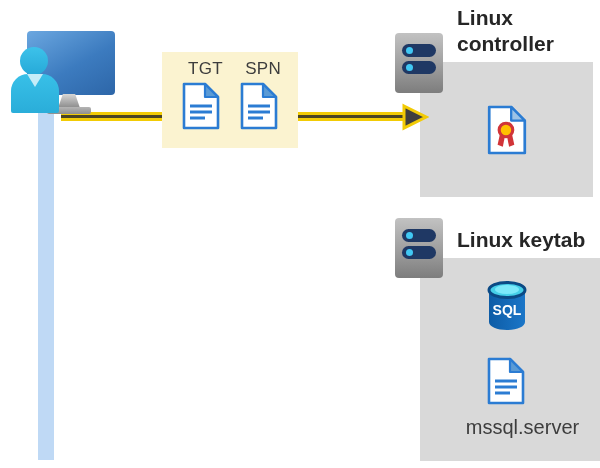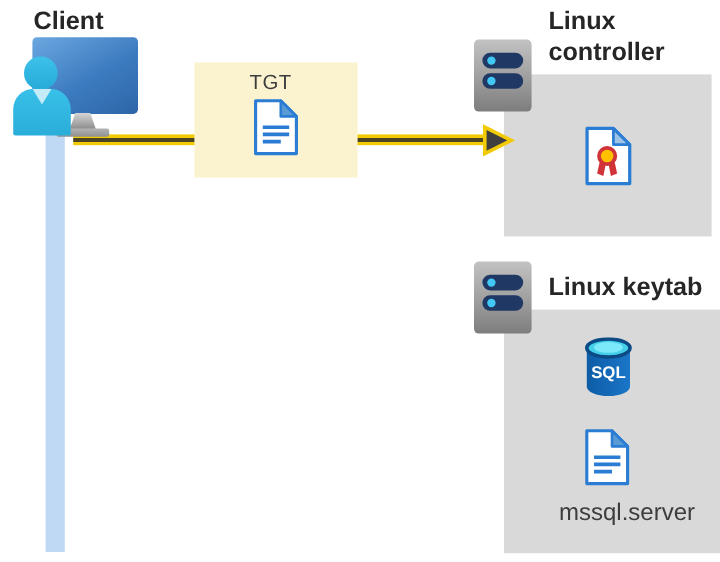--- a/index.html
+++ b/index.html
@@ -35,21 +35,21 @@
   .vline { left:38px; top:96px; width:16px; height:364px; background:#BFD9F5; z-index:0; }
 
   
   .arrow-line { left:61px; top:112px; width:345px; height:9px; z-index:1;
     background:linear-gradient(180deg,#F2CB05 0px,#F2CB05 3px,#4A4423 3px,#4A4423 6px,#F2CB05 6px,#F2CB05 9px); }
   .arrow-head { left:401px; top:103px; z-index:3; }
 
   
   .token-box { left:162px; top:52px; width:136px; height:96px; background:#FBF3D0; z-index:2;
     display:flex; justify-content:center; align-items:flex-start; gap:14px; box-sizing:border-box; padding-top:7px; }
-  .token-col { display:flex; flex-direction:column; align-items:flex-start; gap:3px; }
+  .token-col { display:flex; flex-direction:column; align-items:flex-end; gap:3px; }
   .token-label { font-size:17px; color:#3D3D3D; letter-spacing:.3px; }
 
   
   .server-icon { width:48px; height:60px; border-radius:4px; z-index:2;
     background:linear-gradient(180deg,#c2c2c2 0%,#9a9a9a 60%,#7d7d7d 100%);
     display:flex; flex-direction:column; align-items:center; gap:4px; box-sizing:border-box; padding-top:11px; }
   .server-icon.dc { left:395px; top:33px; }
   .server-icon.linux { left:395px; top:218px; }
   .server-pill { position:relative; width:34px; height:13px; border-radius:7px; background:#1F3864; }
   .server-dot { position:absolute; left:4px; top:3px; width:7px; height:7px; border-radius:50%; background:#41C8F4; }
@@ -63,39 +63,48 @@
   .sql-icon { left:66px; top:23px; }
   .keytab-doc { left:64px; top:99px; }
   .keytab-label { left:0; top:158px; width:100%; text-align:center;
     font-size:20px; color:#3D3D3D; }
 </style>
 </head>
 <body>
 
 <div class="canvas">
 
-  <div class="abs heading client-title">Client</div>
 
   <div class="abs vline"></div>
 
   <div class="abs monitor"></div>
   <div class="abs stand-neck"></div>
   <div class="abs stand-base"></div>
   <div class="abs person-head"></div>
   <div class="abs person-body"></div>
   <div class="abs person-vneck"></div>
 
   <div class="abs arrow-line"></div>
   <svg class="abs arrow-head" width="28" height="28" viewBox="0 0 28 28">
     <polygon points="3,3 25,14 3,25" fill="#3F3F3F" stroke="#F2CB05" stroke-width="3"></polygon>
   </svg>
 
   <div class="abs token-box">
     <div class="token-col">
       <div class="token-label">TGT</div>
+      <svg width="44" height="48" viewBox="0 0 44 48">
+        <path d="M5 2 H26 L39 15 V46 H5 Z" fill="#ffffff" stroke="#2B7CD3" stroke-width="2.6" stroke-linejoin="round"></path>
+        <path d="M26 2 V15 H39 Z" fill="#5B9BD5" stroke="#2B7CD3" stroke-width="2.2" stroke-linejoin="round"></path>
+        <line x1="11" y1="24" x2="33" y2="24" stroke="#2B7CD3" stroke-width="3"></line>
+        <line x1="11" y1="30" x2="33" y2="30" stroke="#2B7CD3" stroke-width="3"></line>
+        <line x1="11" y1="36" x2="26" y2="36" stroke="#2B7CD3" stroke-width="3"></line>
+      </svg>
+    </div>
+    <div class="token-col">
+      <div class="token-label">SPN</div>
       <svg width="44" height="48" viewBox="0 0 44 48">
         <path d="M5 2 H26 L39 15 V46 H5 Z" fill="#ffffff" stroke="#2B7CD3" stroke-width="2.6" stroke-linejoin="round"></path>
         <path d="M26 2 V15 H39 Z" fill="#5B9BD5" stroke="#2B7CD3" stroke-width="2.2" stroke-linejoin="round"></path>
         <line x1="11" y1="24" x2="33" y2="24" stroke="#2B7CD3" stroke-width="3"></line>
         <line x1="11" y1="30" x2="33" y2="30" stroke="#2B7CD3" stroke-width="3"></line>
         <line x1="11" y1="36" x2="26" y2="36" stroke="#2B7CD3" stroke-width="3"></line>
       </svg>
     </div>
   </div>
 

